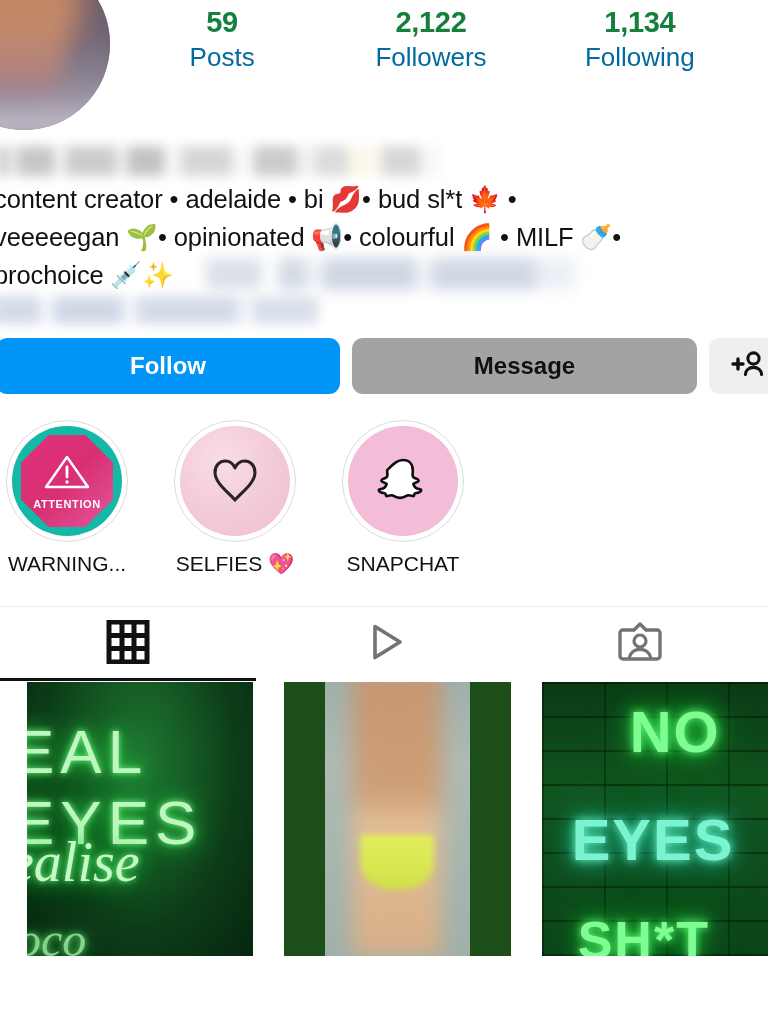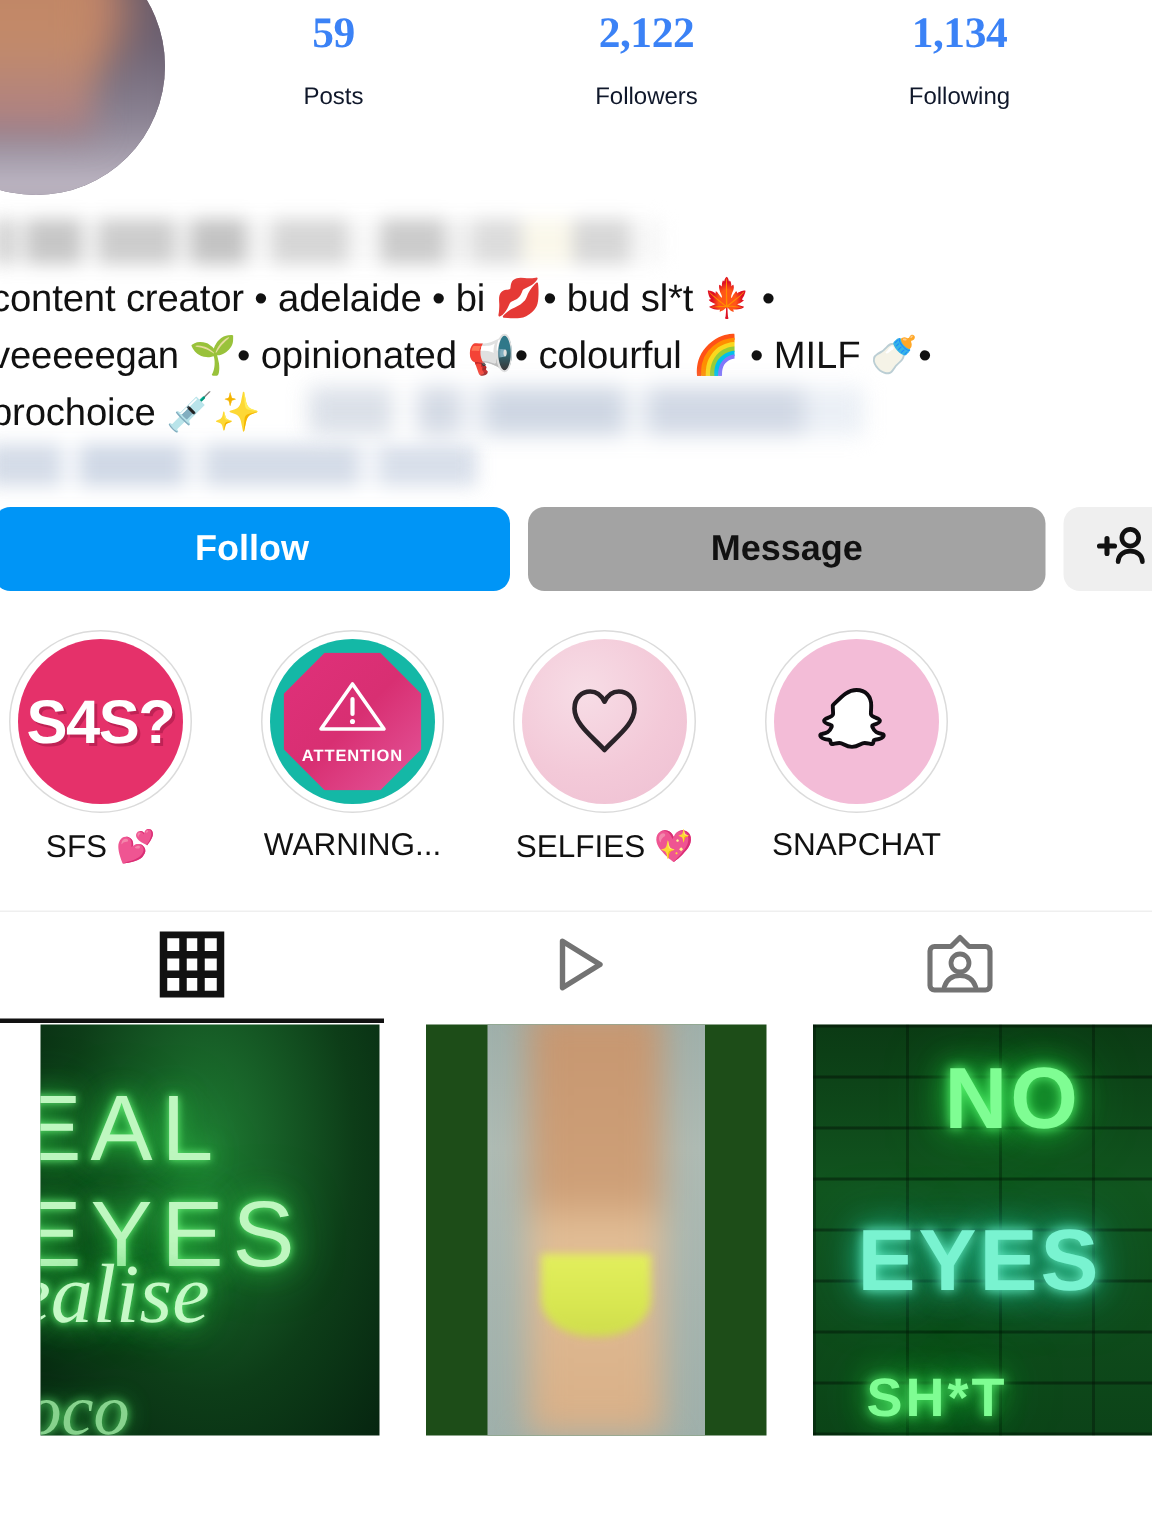--- a/index.html
+++ b/index.html
@@ -29,22 +29,22 @@
     transform: scale(1.12);
   }
   .avatar .blur-photo2 {
     position: absolute; left: 18%; top: 0; width: 54%; height: 76%;
     background: linear-gradient(180deg,#c08362 0%, #c28a6a 55%, #a98088 100%);
     filter: blur(11px);
   }
 
   .stats { display: flex; flex: 1; justify-content: space-around; padding: 6px 24px 0 10px; }
   .stat { text-align: center; min-width: 110px; }
-  .stat-num { font-size: 29px; font-weight: bold; color: #3b82f6; letter-spacing: -0.3px; line-height: 1.15; font-family: Liberation Serif, serif; }
-  .stat-label { font-size: 16px; color: #0f172a; margin-top: 17px; }
+  .stat-num { font-size: 29px; font-weight: bold; color: #15803d; letter-spacing: -0.3px; line-height: 1.15; }
+  .stat-label { font-size: 26px; color: #0369a1; margin-top: 3px; }
 
   
   .bio-block { padding: 0 12px 0 0; }
   .name-redacted {
     margin: 6px 0 4px -4px;
     width: 446px; height: 30px;
     background:
       linear-gradient(90deg,
         #c9c9c9 0 14px, #efefef 14px 22px, #bdbdbd 22px 58px, #f2f2f2 58px 70px,
         #c4c4c4 70px 120px, #ededed 120px 132px, #b9b9b9 132px 168px, #f4f4f4 168px 186px,
@@ -181,21 +181,21 @@
     opacity: .8;
   }
   .cell-neon2 .nl {
     position: absolute; left: 30px; color: #7ffd93; font-size: 58px; font-weight: 700;
     letter-spacing: 2px;
     text-shadow: 0 0 8px #5cfc74, 0 0 20px #23e046, 0 0 40px #0fae2c;
   }
   .cell-neon2 .nl1 { top: 16px; left: 88px; }
   .cell-neon2 .nl2 { top: 124px; left: 30px; color: #79f3d0;
     text-shadow: 0 0 8px #6ef5cd, 0 0 20px #28dfb0, 0 0 40px #119b7c; }
-  .cell-neon2 .nl3 { top: 228px; left: 36px; color: #7ffd93; font-size: 36px; text-align: right; }
+  .cell-neon2 .nl3 { top: 228px; left: 36px; color: #7ffd93; font-size: 52px; text-align: right; }
 </style>
 </head>
 <body>
 
 <div class="screen">
 
   <div class="header">
     <div class="avatar-wrap">
       <div class="avatar">
         <div class="blur-photo"></div>
@@ -238,28 +238,20 @@
           <path d="M3 15h10M8 10v10" stroke="#111" stroke-width="3.4" stroke-linecap="round"></path>
           <circle cx="23.5" cy="9.5" r="5.6" stroke="#111" stroke-width="3.1"></circle>
           <path d="M15.4 25.5c0-4.3 3.6-7.1 8.1-7.1s8.1 2.8 8.1 7.1" stroke="#111" stroke-width="3.1" stroke-linecap="round"></path>
         </svg>
       </span>
     </div>
   </div>
 
   <div class="highlights">
 
-    <div class="hl">
-      <div class="hl-ring">
-        <div class="hl-inner cover-sfs">
-          <span class="s4s">S4S?</span>
-        </div>
-      </div>
-      <div class="hl-label">SFS 💕</div>
-    </div>
 
     <div class="hl">
       <div class="hl-ring">
         <div class="hl-inner cover-warn">
           <div class="octagon">
             <span>
               <svg width="48" height="38" viewBox="0 0 48 38" fill="none">
                 <path d="M24 4 L45 34 H3 Z" stroke="#fff" stroke-width="2.4" stroke-linejoin="round"></path>
                 <path d="M24 14v10" stroke="#fff" stroke-width="2.8" stroke-linecap="round"></path>
                 <circle cx="24" cy="29" r="1.7" fill="#fff"></circle>

